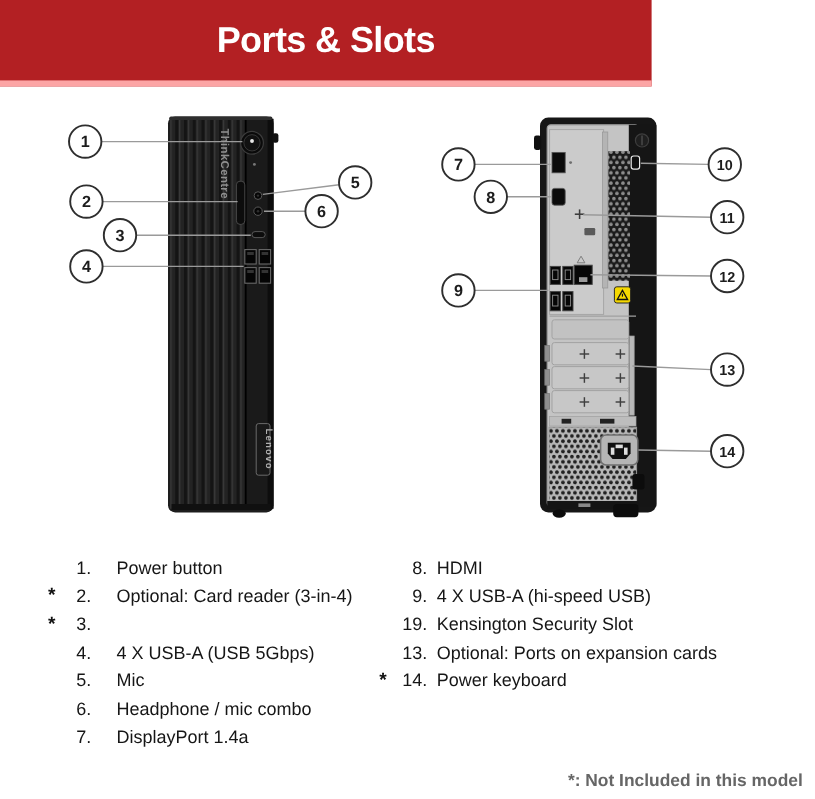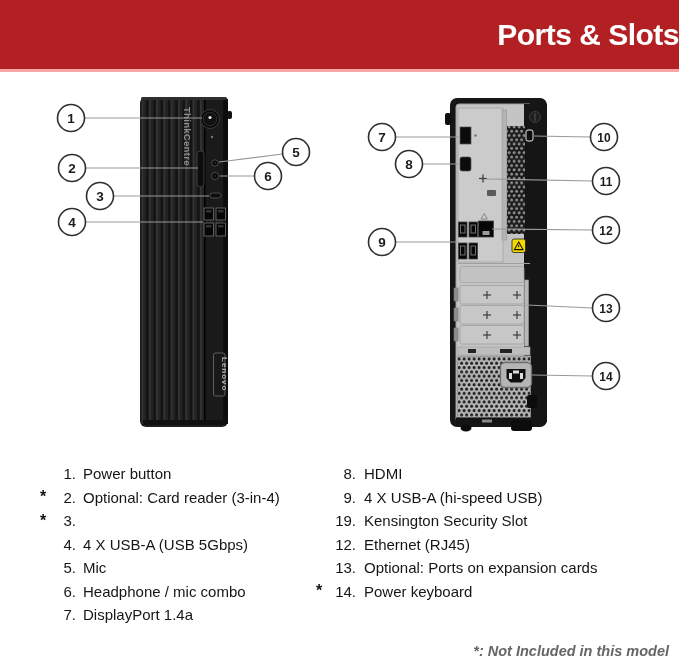--- a/index.html
+++ b/index.html
@@ -1,36 +1,36 @@
 <!DOCTYPE html>
 <html><head>
 <meta charset="utf-8">
 <style>
   html,body{margin:0;padding:0;background:#ffffff;}
   #stage{position:relative;width:679px;height:666px;background:#ffffff;overflow:hidden;
          font-family:"Liberation Sans","DejaVu Sans",sans-serif;}
   
-  #header{position:absolute;left:0;top:0;width:679px;height:72px;background:#b32023;
-          border-bottom:3px solid #fca5a5;box-sizing:border-box;
-          display:flex;align-items:center;justify-content:flex-end;}
+  #header{position:absolute;left:0;top:0;width:543px;height:72px;background:#b32023;
+          border-bottom:5px solid #fca5a5;box-sizing:border-box;
+          display:flex;align-items:center;justify-content:center;}
   #header .title{color:#ffffff;font-size:30px;font-weight:bold;letter-spacing:-0.5px;}
   
   #diagram{position:absolute;left:0;top:0;width:679px;height:666px;}
   
   .legend{position:absolute;top:462px;font-size:15px;color:#161616;}
   .legend.left{left:40px;width:292px;}
   .legend.right{left:316px;width:358px;}
   .lrow{height:23.5px;display:flex;align-items:center;white-space:nowrap;}
   .lstar{width:13px;font-weight:bold;font-size:16px;color:#111;}
   .legend.left .lnum{width:23px;text-align:right;}
   .legend.right .lnum{width:27px;text-align:right;}
-  .legend.left .llabel{margin-left:7px;}
+  .legend.left .llabel{margin-left:21px;}
   .legend.right .llabel{margin-left:8px;}
   
-  #footnote{position:absolute;right:10px;top:643px;font-size:14.5px;font-weight:600;color:#666666;font-style:italic;}
+  #footnote{position:absolute;right:10px;top:643px;font-size:14.5px;font-weight:600;color:#666666;}
 </style>
 </head>
 <body>
 
 <div id="stage">
 
   <div id="header">
     <span class="title">Ports &amp; Slots</span>
   </div>
 
@@ -330,25 +330,20 @@
         <span class="lnum">9.</span>
         <span class="llabel">4 X USB-A (hi-speed USB)</span>
       </div>
       <div class="lrow">
         <span class="lstar"></span>
         <span class="lnum">19.</span>
         <span class="llabel">Kensington Security Slot</span>
       </div>
       <div class="lrow">
         <span class="lstar"></span>
-        <span class="lnum">12.</span>
-        <span class="llabel">Ethernet (RJ45)</span>
-      </div>
-      <div class="lrow">
-        <span class="lstar"></span>
         <span class="lnum">13.</span>
         <span class="llabel">Optional: Ports on expansion cards</span>
       </div>
       <div class="lrow">
         <span class="lstar">*</span>
         <span class="lnum">14.</span>
         <span class="llabel">Power keyboard</span>
       </div>
     </div>
 

